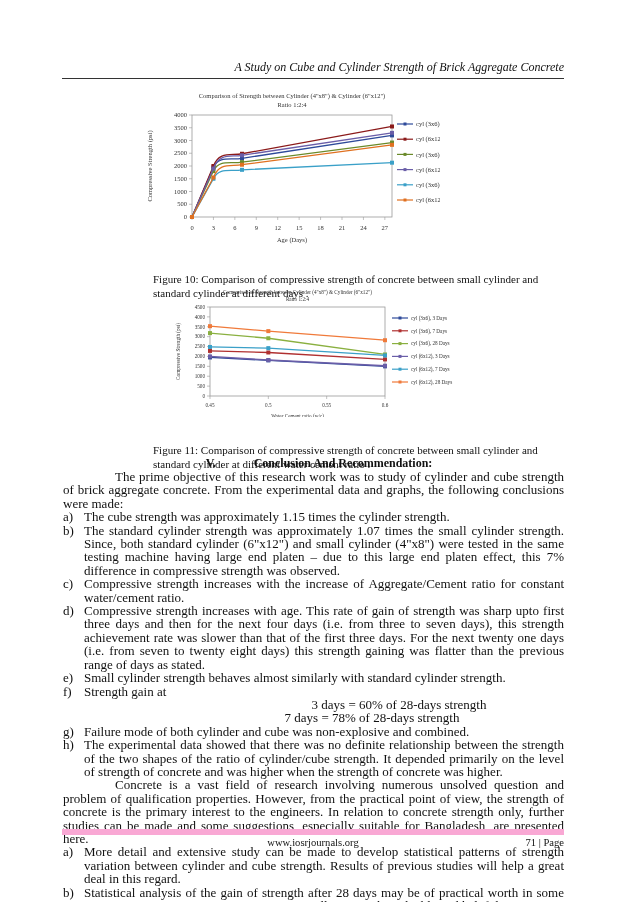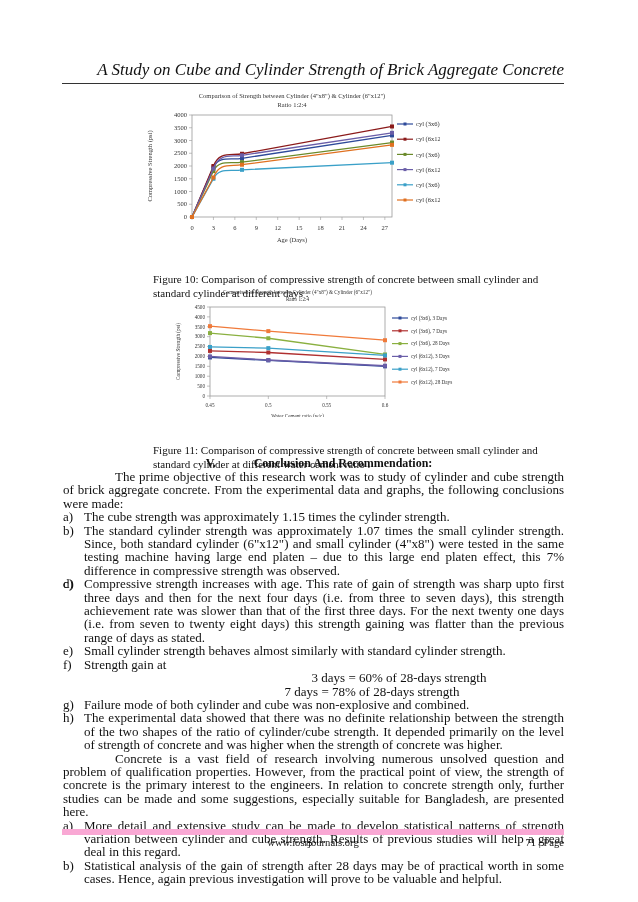--- a/index.html
+++ b/index.html
@@ -1,19 +1,19 @@
 <!DOCTYPE html>
 <html><head>
 <meta charset="utf-8">
 <style>
   html, body { margin:0; padding:0; background:#ffffff; }
   body { width:638px; height:902px; position:relative; overflow:hidden;
          font-family:"Liberation Serif", "DejaVu Serif", serif; color:#111; }
   .header { position:absolute; left:62px; right:74px; top:60px; text-align:right;
-            font-style:italic; font-size:17px; padding-bottom:3px; border-bottom:1px solid #333; }
+            font-style:italic; font-size:12px; padding-bottom:3px; border-bottom:1px solid #333; }
   .chart { position:absolute; }
   .chart svg { display:block; }
   .caption { position:absolute; left:153px; font-size:11px; line-height:13.5px; width:400px; }
   .section-title { position:absolute; left:0; right:0; top:456px; text-align:center; font-weight:bold; font-size:12px; }
   .section-title .num { display:inline-block; width:48px; text-align:left; }
   .body { position:absolute; left:63px; width:501px; top:470px; font-size:13px; line-height:13.4px; text-align:justify; }
   .body p { margin:0; text-indent:52px; }
   .body ol { margin:0; padding:0; list-style:none; }
   .body li { position:relative; padding-left:21px; }
   .body li .mark { position:absolute; left:0; top:0; }
@@ -211,21 +211,21 @@
 
 <div class="section-title">
   <span class="num">V.</span><span>Conclusion And Recommendation:</span>
 </div>
 
 <div class="body">
   <p>The prime objective of this research work was to study of cylinder and cube strength of brick aggregate concrete. From the experimental data and graphs, the following conclusions were made:</p>
   <ol id="conclusions">
       <li><span class="mark">a)</span><span>The cube strength was approximately 1.15 times the cylinder strength.</span></li>
       <li><span class="mark">b)</span><span>The standard cylinder strength was approximately 1.07 times the small cylinder strength. Since, both standard cylinder (6"x12") and small cylinder (4"x8") were tested in the same testing machine having large end platen – due to this large end platen effect, this 7% difference in compressive strength was observed.</span></li>
-      <li><span class="mark">c)</span></li>
+      <li><span class="mark">c)</span><span>Compressive strength increases with the increase of Aggregate/Cement ratio for constant water/cement ratio.</span></li>
       <li><span class="mark">d)</span><span>Compressive strength increases with age. This rate of gain of strength was sharp upto first three days and then for the next four days (i.e. from three to seven days), this strength achievement rate was slower than that of the first three days. For the next twenty one days (i.e. from seven to twenty eight days) this strength gaining was flatter than the previous range of days as stated.</span></li>
       <li><span class="mark">e)</span><span>Small cylinder strength behaves almost similarly with standard cylinder strength.</span></li>
       <li><span class="mark">f)</span><span>Strength gain at</span><div class="gain">
           <div style="padding-left: 150px;">3 days = 60% of 28-days strength</div>
           <div style="padding-left: 96px;">7 days = 78% of 28-days strength</div>
         </div></li>
       <li><span class="mark">g)</span><span>Failure mode of both cylinder and cube was non-explosive and combined.</span></li>
       <li><span class="mark">h)</span><span>The experimental data showed that there was no definite relationship between the strength of the two shapes of the ratio of cylinder/cube strength. It depended primarily on the level of strength of concrete and was higher when the strength of concrete was higher.</span></li>
     </ol>
   <p>Concrete is a vast field of research involving numerous unsolved question and problem of qualification properties. However, from the practical point of view, the strength of concrete is the primary interest to the engineers. In relation to concrete strength only, further studies can be made and some suggestions, especially suitable for Bangladesh, are presented here.</p>

